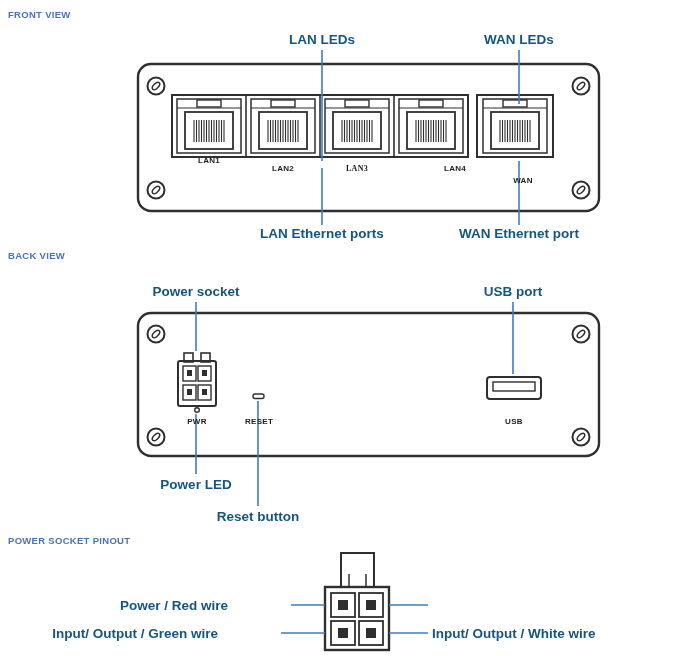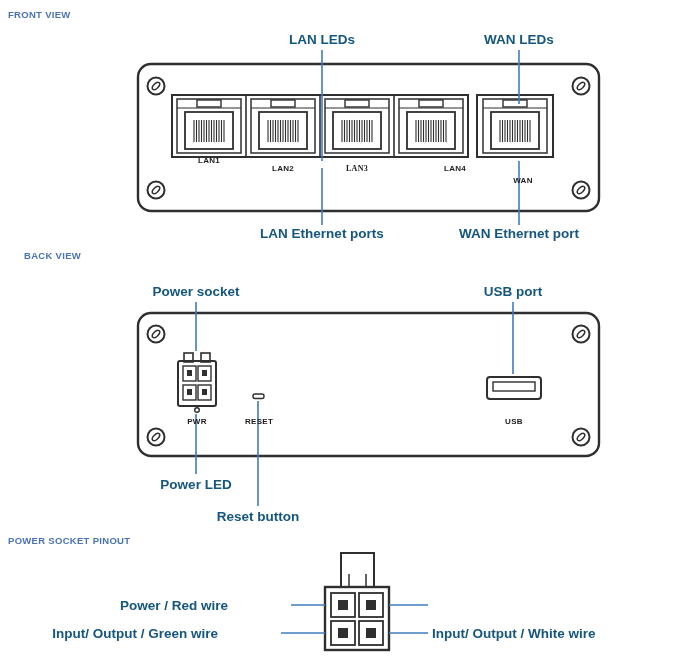--- a/index.html
+++ b/index.html
@@ -165,21 +165,21 @@
   <div class="callout center" style="left:519px; top:32px;">WAN LEDs</div>
   <div class="callout center" style="left:322px; top:226px;">LAN Ethernet ports</div>
   <div class="callout center" style="left:519px; top:226px;">WAN Ethernet port</div>
 
   <div class="port-label" style="left:209px; top:156px;">LAN1</div>
   <div class="port-label" style="left:283px; top:164px;">LAN2</div>
   <div class="port-label" style="left:357px; top:164px;font-family:Liberation Serif, serif;">LAN3</div>
   <div class="port-label" style="left:431px; top:164px;margin-left:24px;">LAN4</div>
   <div class="port-label" style="left:515px; top:176px;margin-left:8px;">WAN</div>
 
-  <div class="section-header" style="left:24px; top:250px;">BACK VIEW</div>
+  <div class="section-header" style="left:8px; top:250px;">BACK VIEW</div>
 
   <div class="callout center" style="left:196px; top:284px;">Power socket</div>
   <div class="callout center" style="left:513px; top:284px;">USB port</div>
   <div class="callout center" style="left:196px; top:477px;">Power LED</div>
   <div class="callout center" style="left:258px; top:509px;">Reset button</div>
 
   <div class="port-label" style="left:197px; top:417px;">PWR</div>
   <div class="port-label" style="left:259px; top:417px;">RESET</div>
   <div class="port-label" style="left:514px; top:417px;">USB</div>
 

